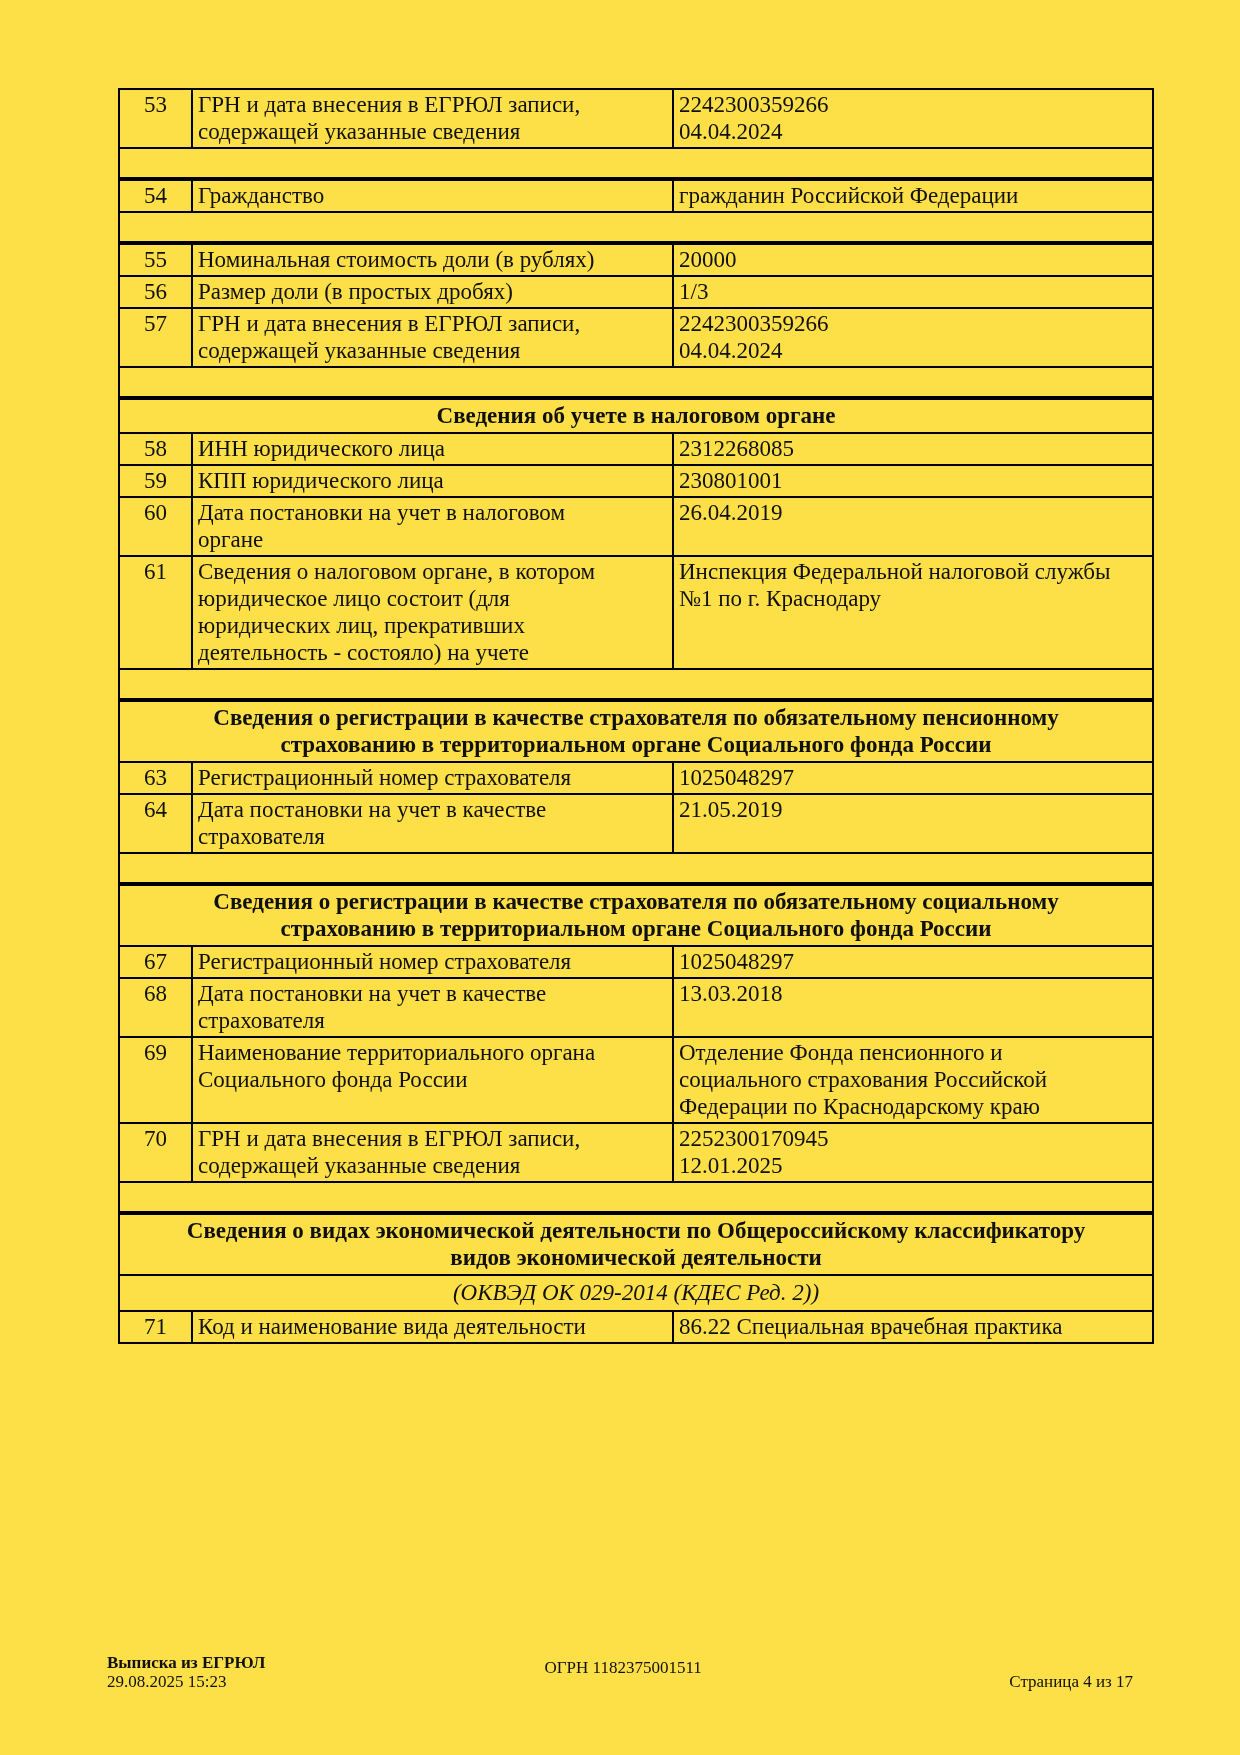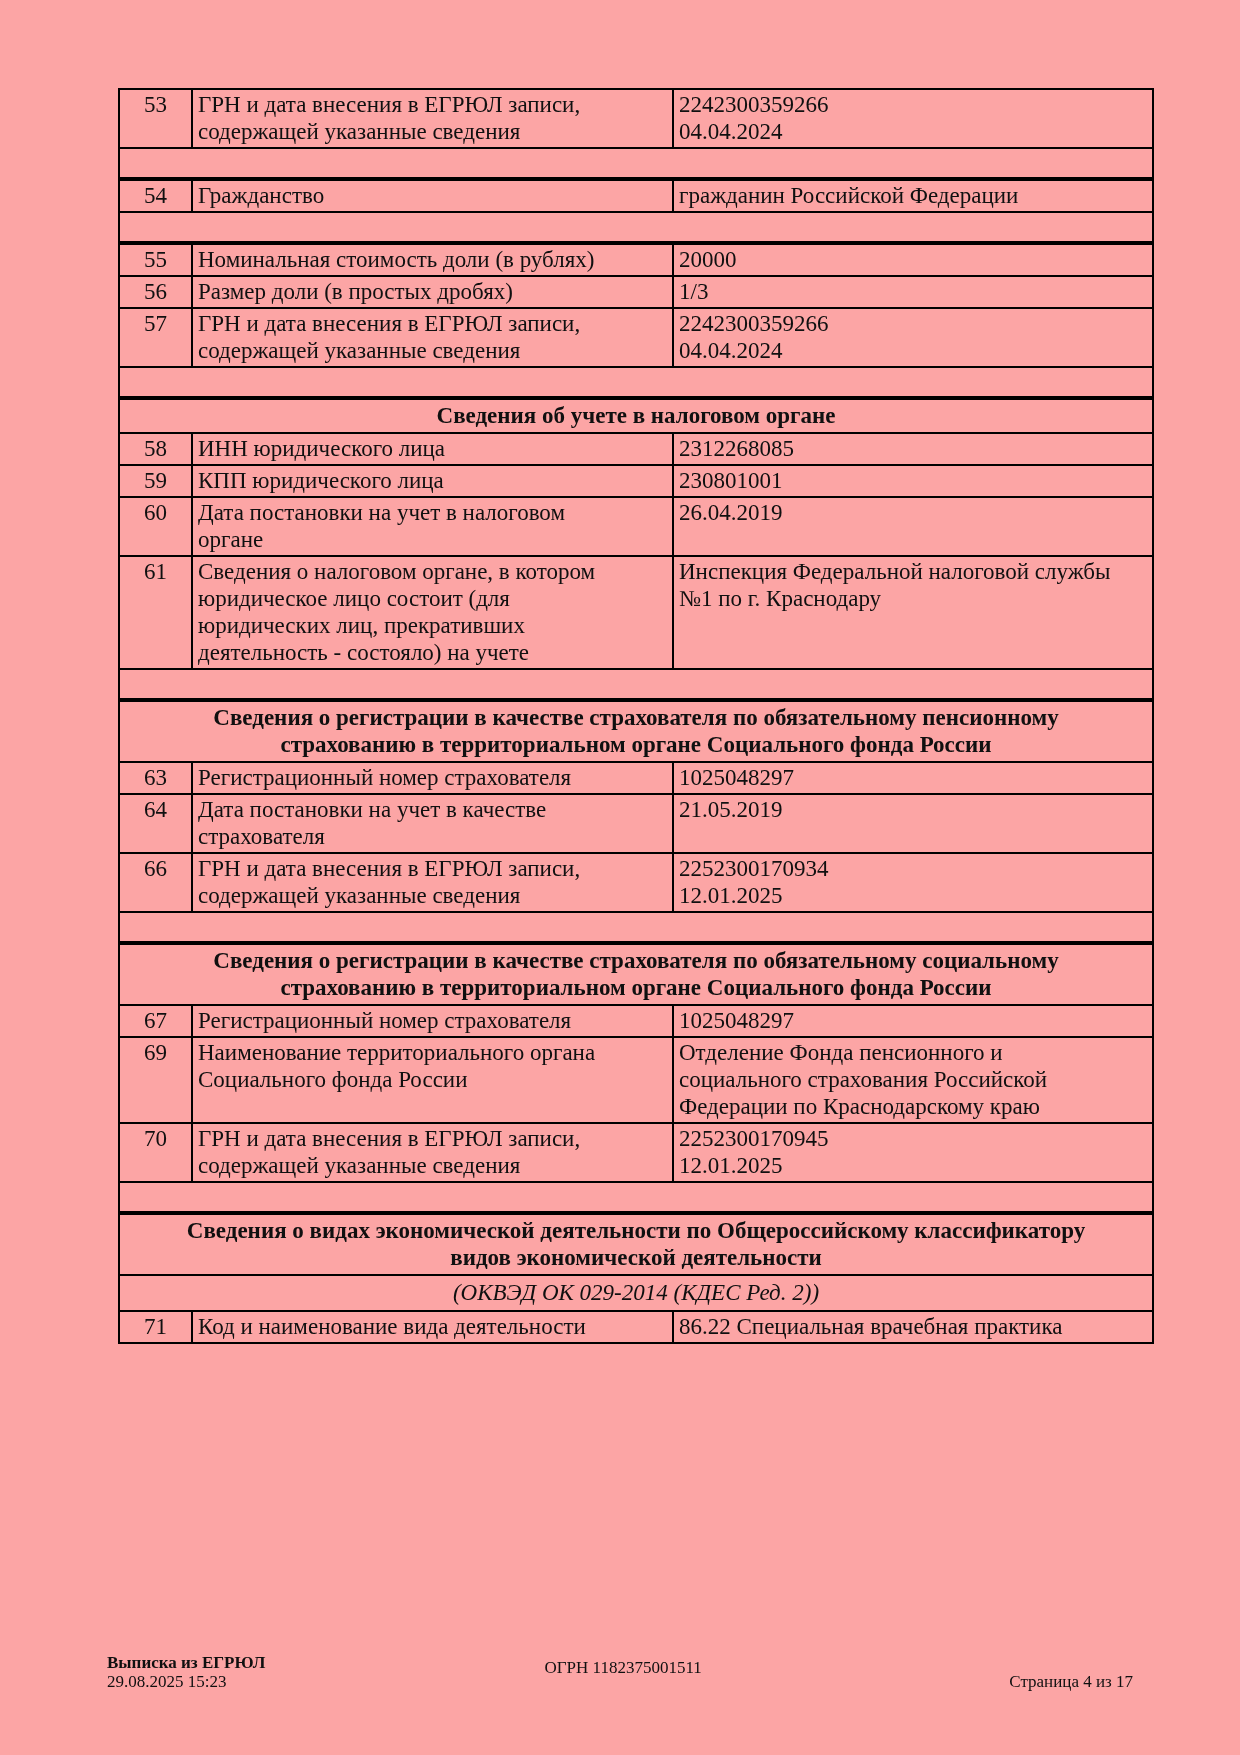--- a/index.html
+++ b/index.html
@@ -6,21 +6,21 @@
   html, body { width:1240px; height:1755px; }
   body {
     font-family: "Liberation Serif", "DejaVu Serif", serif;
     color:#101010;
     background:#ffffff;
     position:relative;
   }
   .page {
     position:absolute; inset:0;
     width:1240px; height:1755px;
-    background:#fca5a5;
+    background:#fde047;
     overflow:hidden;
   }
   table.doc-table {
     position:absolute;
     left:118px; top:88px;
     width:1034px;
     border-collapse:collapse;
     table-layout:fixed;
   }
   .col-num   { width:73px; }
@@ -188,43 +188,42 @@
       </tr>
 
       <tr class="data-row">
         <td class="cell-num">64</td>
         <td class="cell-label">Дата постановки на учет в качестве
 страхователя</td>
         <td class="cell-value">21.05.2019</td>
       </tr>
 
 
-      <tr class="data-row">
-        <td class="cell-num">66</td>
-        <td class="cell-label">ГРН и дата внесения в ЕГРЮЛ записи,
-содержащей указанные сведения</td>
-        <td class="cell-value">2252300170934
-12.01.2025</td>
-      </tr>
 
       <tr class="spacer-row">
         <td colspan="3"></td>
       </tr>
 
       <tr class="section-row">
         <td colspan="3">Сведения о регистрации в качестве страхователя по обязательному социальному
 страхованию в территориальном органе Социального фонда России</td>
       </tr>
 
       <tr class="data-row">
         <td class="cell-num">67</td>
         <td class="cell-label">Регистрационный номер страхователя</td>
         <td class="cell-value">1025048297</td>
       </tr>
 
+      <tr class="data-row">
+        <td class="cell-num">68</td>
+        <td class="cell-label">Дата постановки на учет в качестве
+страхователя</td>
+        <td class="cell-value">13.03.2018</td>
+      </tr>
 
       <tr class="data-row">
         <td class="cell-num">69</td>
         <td class="cell-label">Наименование территориального органа
 Социального фонда России</td>
         <td class="cell-value">Отделение Фонда пенсионного и
 социального страхования Российской
 Федерации по Краснодарскому краю</td>
       </tr>
 

